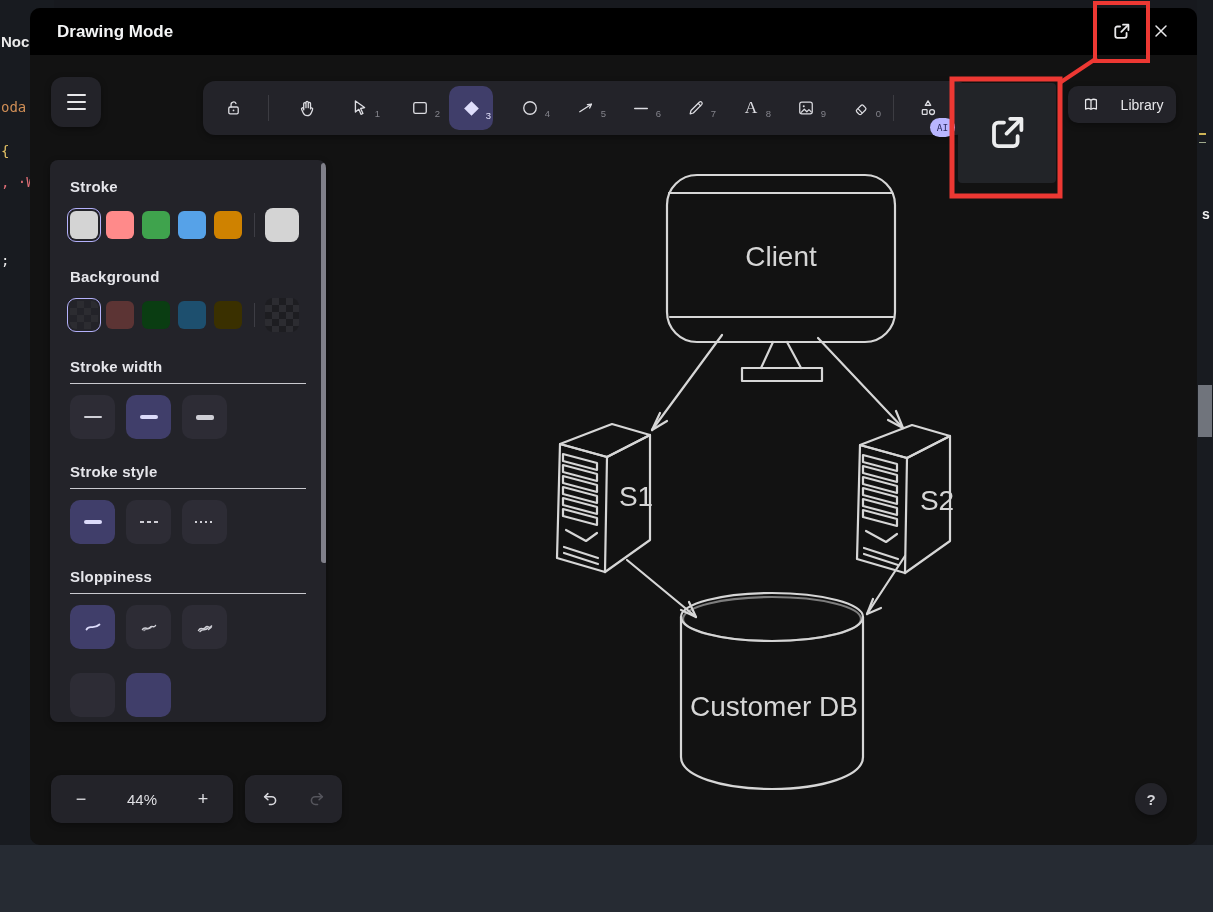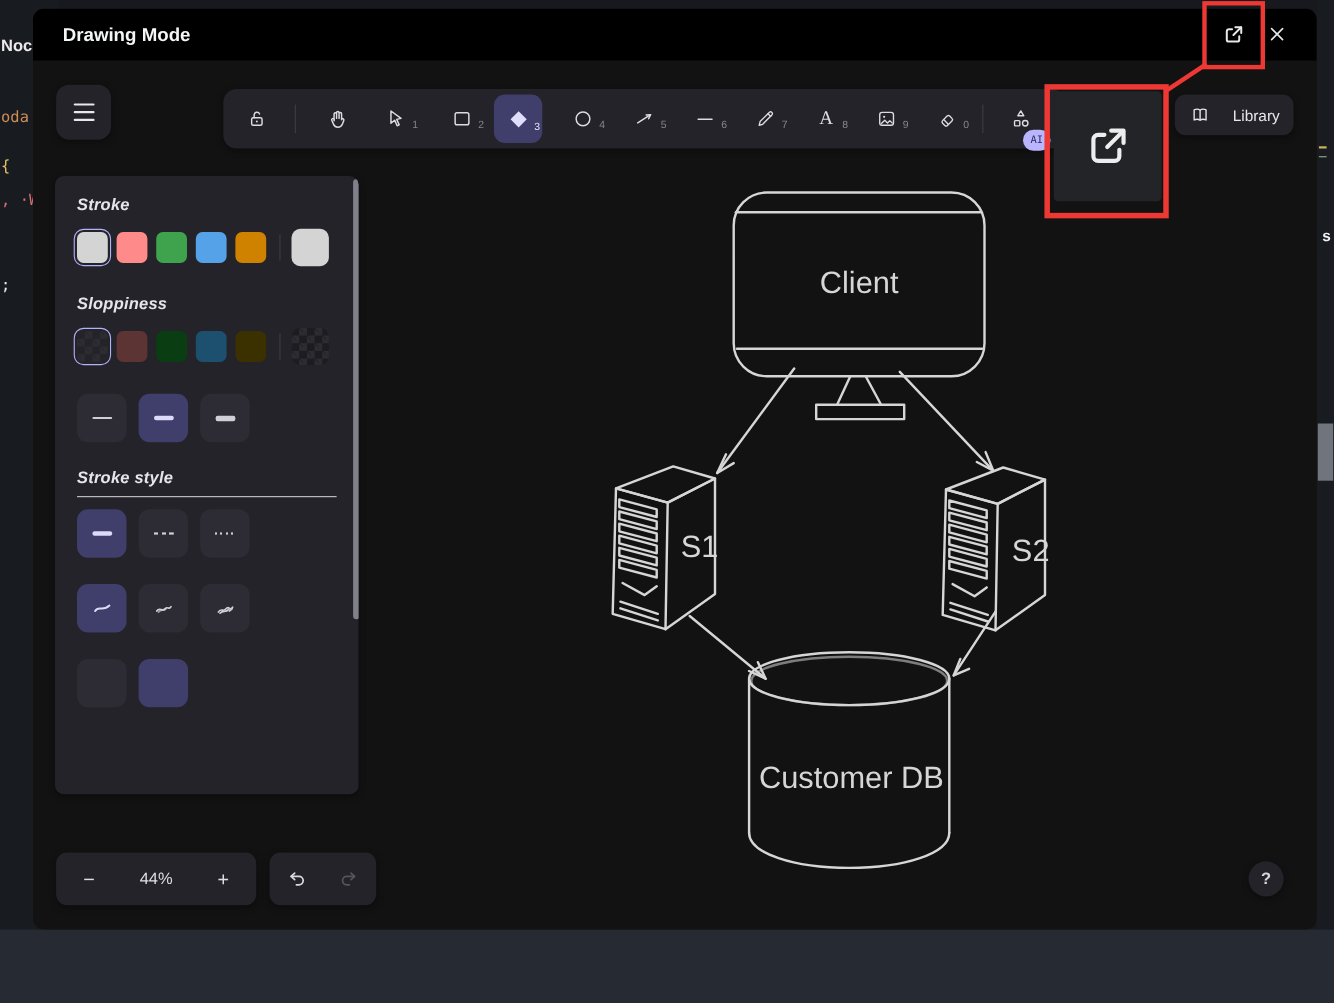--- a/index.html
+++ b/index.html
@@ -49,21 +49,21 @@
   .ai-badge { position:absolute; left:900px; top:110px; width:25px; height:19px; border-radius:10px;
               background:#b9b6ff; color:#2b2b5e; font-size:9.5px; font-family:"DejaVu Sans Mono",monospace;
               display:flex; align-items:center; justify-content:center; z-index:4; }
 
   .big-ext { left:928px; top:75px; width:98px; height:100px; border-radius:4px; background:#222428;
              display:flex; align-items:center; justify-content:center; color:#ecedee; border:none; cursor:pointer; box-shadow:none;}
   .library-btn { left:1038px; top:78px; width:108px; height:37px; border-radius:10px; border:none; cursor:pointer;
                  display:flex; align-items:center; justify-content:center; gap:20px; color:#e7e7ea; font-size:14px; }
 
   
-  .panel { left:20px; top:152px; width:276px; height:562px; border-radius:8px; overflow:hidden; padding:18px 20px;font-style:italic; }
+  .panel { left:20px; top:152px; width:276px; height:562px; border-radius:8px; overflow:hidden; padding:18px 20px; }
   .sec-label { color:#e5e5ea; font-size:15px; font-weight:600; letter-spacing:.2px; }
   .sec-label.plain { margin-bottom:13px; }
   .sec-label.ruled { padding-bottom:8px; border-bottom:1px solid #c9c9cf; margin-bottom:11px; }
   .swatch-row { display:flex; align-items:center; margin-bottom:26px; padding-left:0px; height:34px; }
   .swatch { width:28px; height:28px; border-radius:6px; margin-right:8px; cursor:pointer; border:none; }
   .swatch.selected { outline:1.5px solid #b4b1fb; outline-offset:2px; }
   .sw-divider { width:1px; height:24px; background:#3d3d44; margin:0 10px 0 4px; }
   .swatch.current { width:34px; height:34px; border-radius:8px; margin-right:0; }
   .checker { background-image:
       linear-gradient(45deg,#2c2c31 25%,transparent 25%,transparent 75%,#2c2c31 75%),
@@ -346,31 +346,32 @@
       <div class="swatch-row">
         <button class="swatch selected" style="background-color: rgb(212, 212, 212);"></button>
         <button class="swatch" style="background-color: rgb(255, 138, 138);"></button>
         <button class="swatch" style="background-color: rgb(63, 163, 77);"></button>
         <button class="swatch" style="background-color: rgb(86, 162, 232);"></button>
         <button class="swatch" style="background-color: rgb(207, 130, 0);"></button>
         <span class="sw-divider"></span>
         <button class="swatch current" style="background-color: rgb(212, 212, 212);"></button>
       </div>
 
-      <div class="sec-label plain">Sloppiness</div>
+      <div class="sec-label plain">Background</div>
       <div class="swatch-row">
         <button class="swatch checker selected" style="background-color: transparent;"></button>
         <button class="swatch" style="background-color: rgb(92, 52, 52);"></button>
         <button class="swatch" style="background-color: rgb(10, 61, 18);"></button>
         <button class="swatch" style="background-color: rgb(29, 79, 110);"></button>
         <button class="swatch" style="background-color: rgb(58, 48, 0);"></button>
         <span class="sw-divider"></span>
         <button class="swatch current checker"></button>
       </div>
 
+      <div class="sec-label ruled">Stroke width</div>
       <div class="btn-row">
         <button class="opt-btn">
             <span class="wline w-thin"></span>
           </button>
         <button class="opt-btn selected">
             <span class="wline w-bold"></span>
           </button>
         <button class="opt-btn">
             <span class="wline w-xbold"></span>
           </button>
@@ -382,20 +383,21 @@
             <span class="wline w-bold"></span>
           </button>
         <button class="opt-btn">
             <span class="s-dashed"></span>
           </button>
         <button class="opt-btn">
             <span class="s-dotted"></span>
           </button>
       </div>
 
+      <div class="sec-label ruled">Sloppiness</div>
       <div class="btn-row">
         <button class="opt-btn selected">
           <svg class="icon" width="20" height="20" viewBox="0 0 20 20" fill="none" stroke="currentColor" stroke-width="1.8" stroke-linecap="round">
               <path d="M3.5 12.5 C6.5 7 10 13.5 16.5 7.5"></path>
             </svg>
         </button>
         <button class="opt-btn">
           <svg class="icon" width="20" height="20" viewBox="0 0 20 20" fill="none" stroke="currentColor" stroke-width="1.5" stroke-linecap="round">
               <path d="M3.5 12.5 C6 8.5 8.5 13.5 11 10.5 S14.5 12 16.5 8.5"></path>
               <path d="M5 13.5 C7.5 10.5 9.5 13 12 10.5" opacity="0.7"></path>

